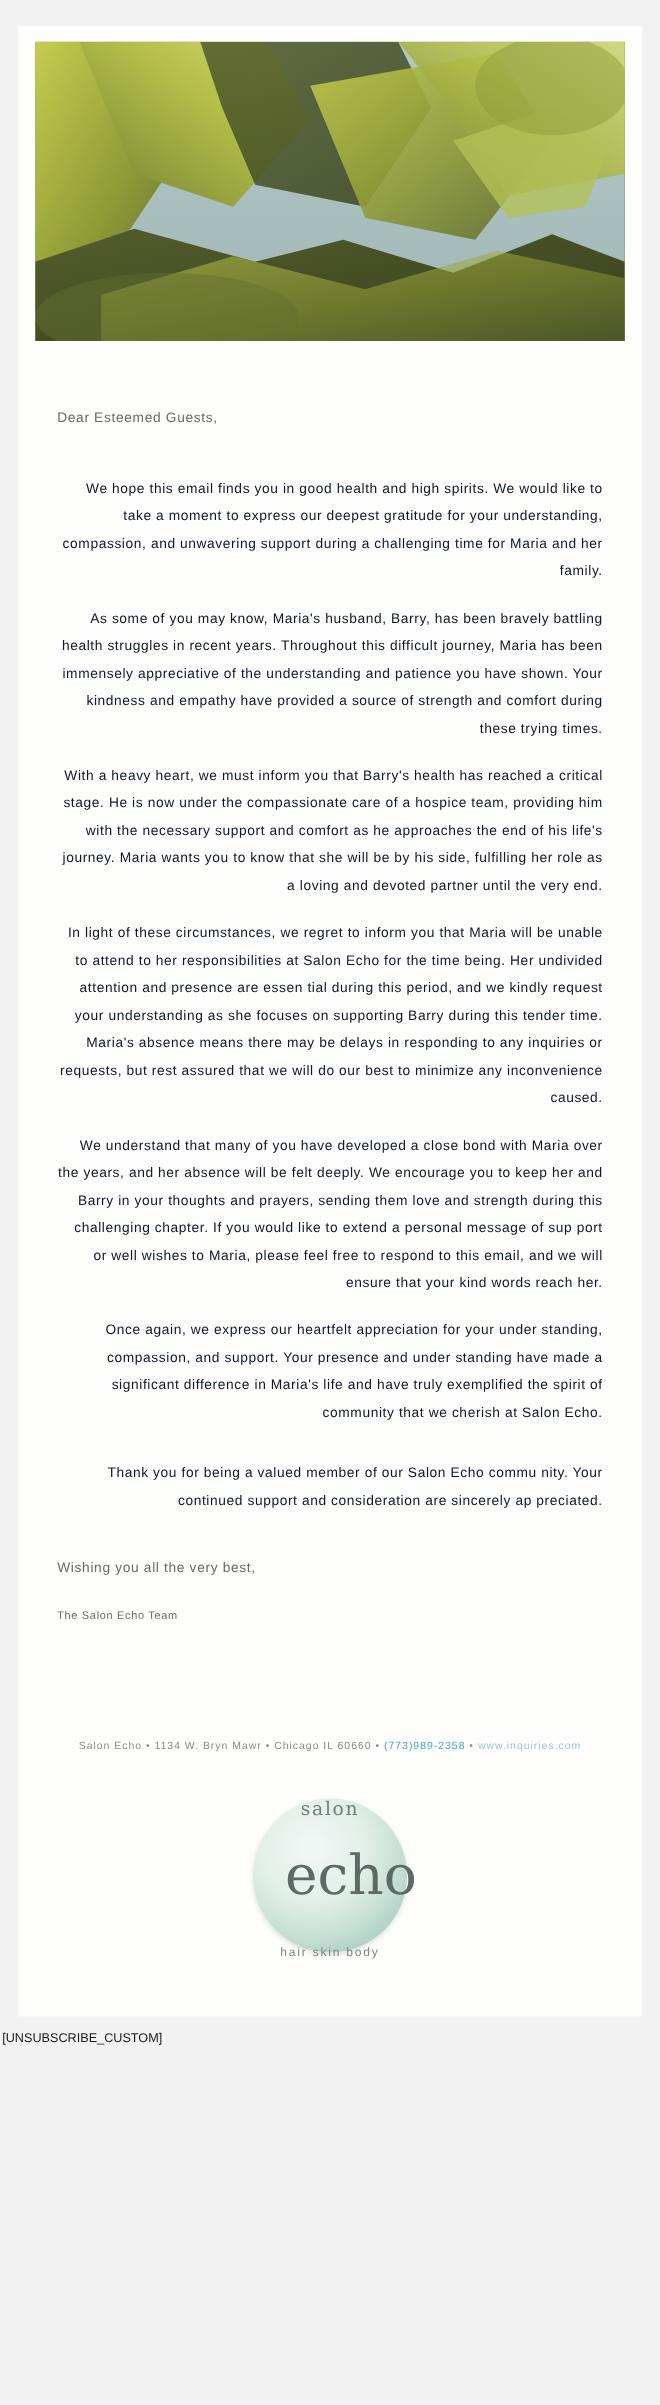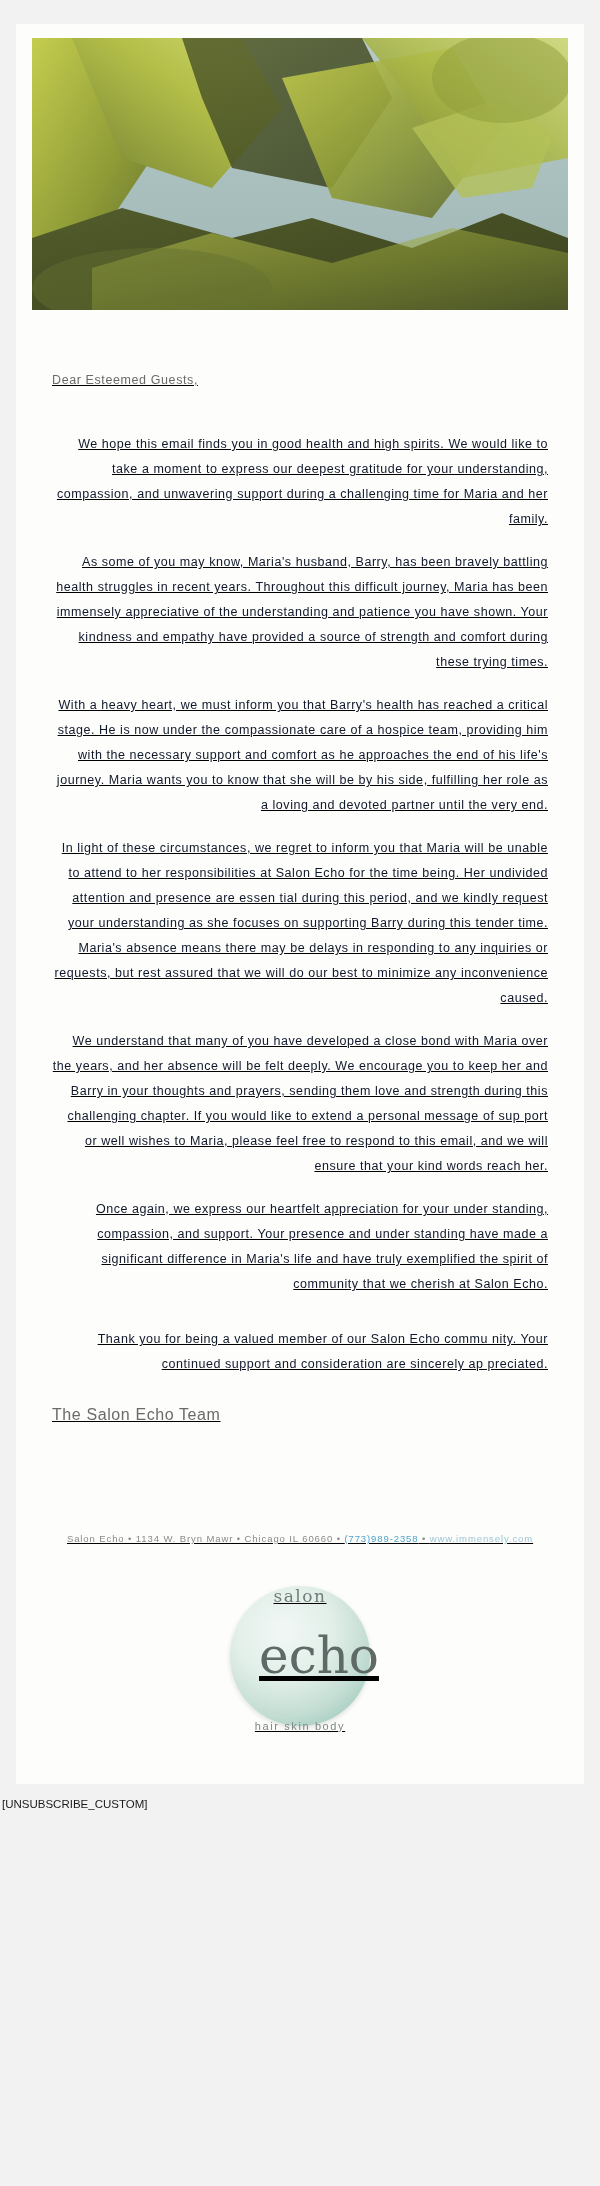--- a/index.html
+++ b/index.html
@@ -11,21 +11,20 @@
     min-height: 2186px;
     background: #f2f2f2;
     font-family: "Liberation Sans", sans-serif;
     -webkit-font-smoothing: antialiased;
   }
   .email-wrap {
     width: 600px;
     box-sizing: border-box;
     padding: 24px 16px 0 16px;
     background: #f2f2f2;
-    text-decoration: underline;
   }
   .email-body {
     background: #fdfdfb;
     width: 568px;
     box-sizing: border-box;
     padding: 0 0 0 0;
     margin: 0 auto;
     position: relative;
   }
   .hero-pad {
@@ -66,21 +65,21 @@
     margin-top: 30px;
   }
   .closing {
     font-size: 12.5px;
     color: #6a6a6a;
     letter-spacing: 0.6px;
     line-height: 2.0;
     margin: 36px 0 0 0;
   }
   .signature {
-    font-size: 16px;
+    font-size: 10px;
     color: #6a6a6a;
     letter-spacing: 0.6px;
     line-height: 2.0;
     margin: 22px 0 0 0;
   }
   .footer {
     margin-top: 96px;
     padding: 0 36px;
     text-align: center;
   }
@@ -205,26 +204,27 @@
 
       <p class="para">We hope this email finds you in good health and high spirits. We would like to take a moment to express our deepest gratitude for your understanding, compassion, and unwavering support during a challenging time for Maria and her family.</p>
       <p class="para">As some of you may know, Maria's husband, Barry, has been bravely battling health struggles in recent years. Throughout this difficult journey, Maria has been immensely appreciative of the understanding and patience you have shown. Your kindness and empathy have provided a source of strength and comfort during these trying times.</p>
       <p class="para">With a heavy heart, we must inform you that Barry's health has reached a critical stage. He is now under the compassionate care of a hospice team, providing him with the necessary support and comfort as he approaches the end of his life's journey. Maria wants you to know that she will be by his side, fulfilling her role as a loving and devoted partner until the very end.</p>
       <p class="para">In light of these circumstances, we regret to inform you that Maria will be unable to attend to her responsibilities at Salon Echo for the time being. Her undivided attention and presence are essen tial during this period, and we kindly request your understanding as she focuses on supporting Barry during this tender time. Maria's absence means there may be delays in responding to any inquiries or requests, but rest assured that we will do our best to minimize any inconvenience caused.</p>
       <p class="para">We understand that many of you have developed a close bond with Maria over the years, and her absence will be felt deeply. We encourage you to keep her and Barry in your thoughts and prayers, sending them love and strength during this challenging chapter. If you would like to extend a personal message of sup port or well wishes to Maria, please feel free to respond to this email, and we will ensure that your kind words reach her.</p>
       <p class="para">Once again, we express our heartfelt appreciation for your under standing, compassion, and support. Your presence and under standing have made a significant difference in Maria's life and have truly exemplified the spirit of community that we cherish at Salon Echo.</p>
 
       <p class="para spaced-top">Thank you for being a valued member of our Salon Echo commu nity. Your continued support and consideration are sincerely ap preciated.</p>
 
+      <p class="closing">Wishing you all the very best,</p>
       <p class="signature">The Salon Echo Team</p>
     </div>
 
     <div class="footer">
       <div class="footer-line">
-        <span>Salon Echo • 1134 W. Bryn Mawr • Chicago IL 60660 • </span><a class="phone-link" href="#">(773)989-2358</a><span> • </span><a class="web-link" href="#">www.immensely.com</a>
+        <span>Salon Echo • 1134 W. Bryn Mawr • Chicago IL 60660 • </span><a class="phone-link" href="#">(773)989-2358</a><span> • </span><a class="web-link" href="#">www.inquiries.com</a>
       </div>
 
       <div class="logo-area">
         <div class="logo-badge">
           <div class="logo-salon">salon</div>
           <div class="logo-echo">echo</div>
           <div class="logo-tag">hair  skin  body</div>
         </div>
       </div>
     </div>

